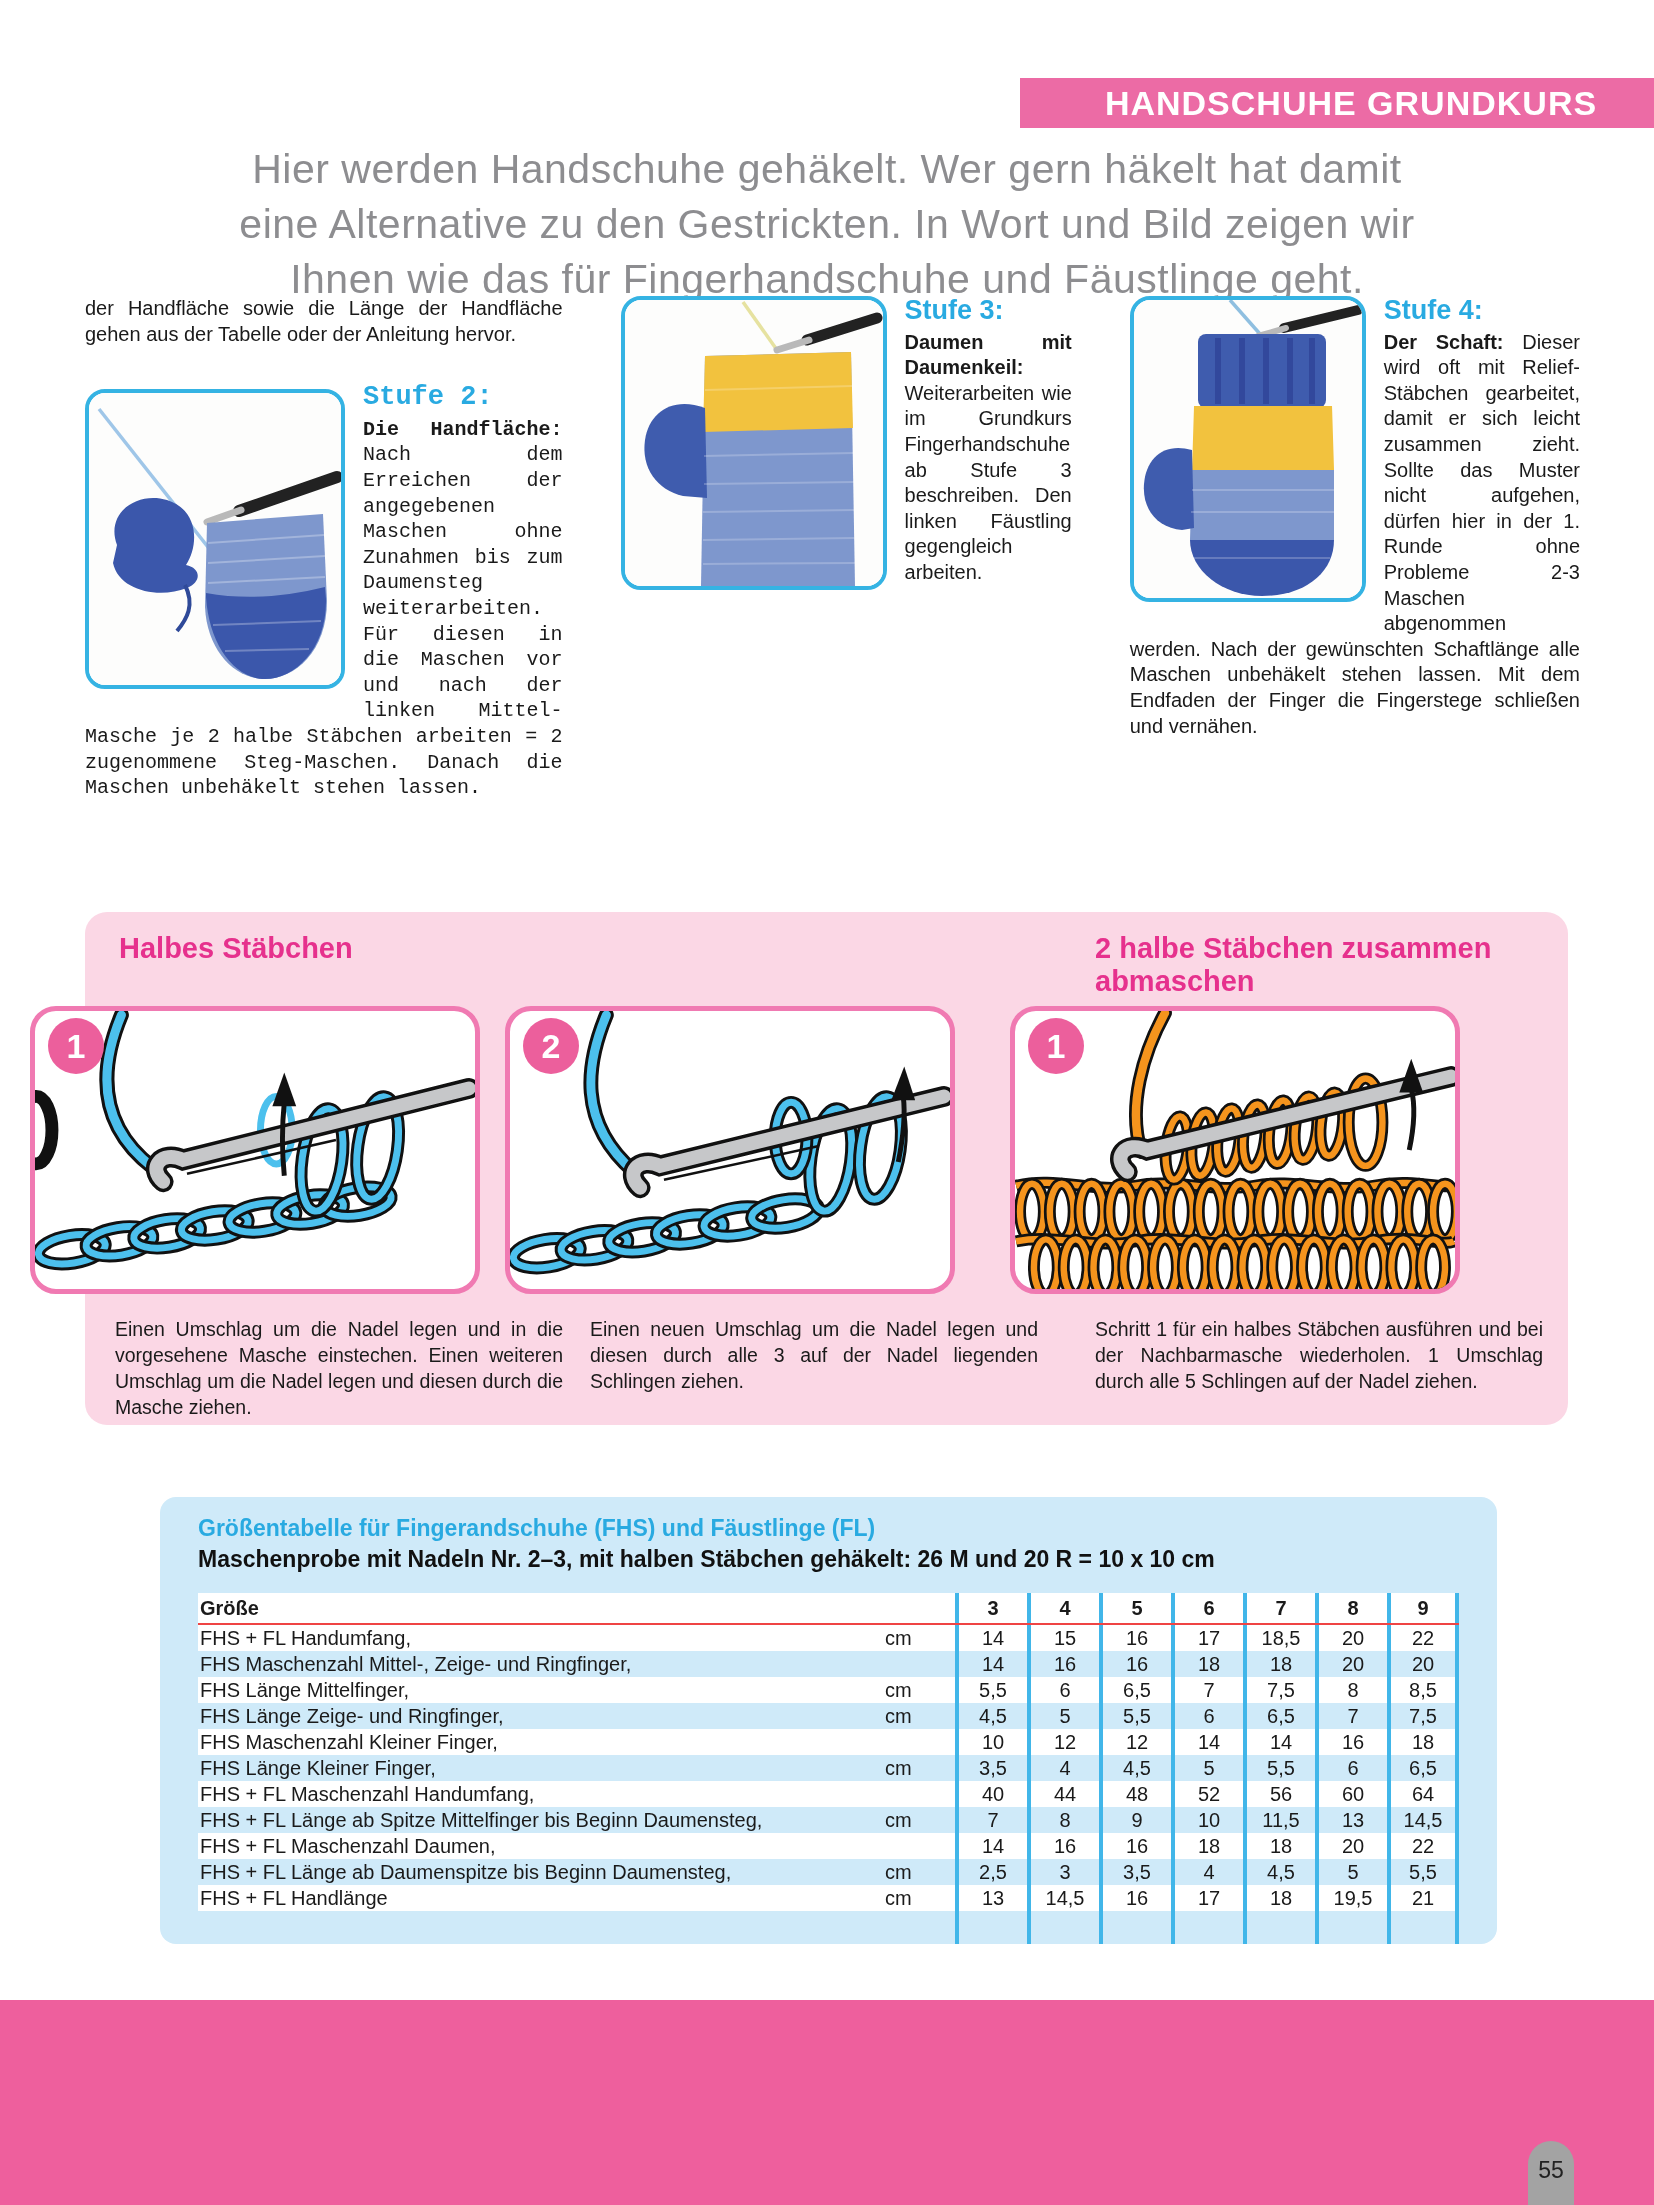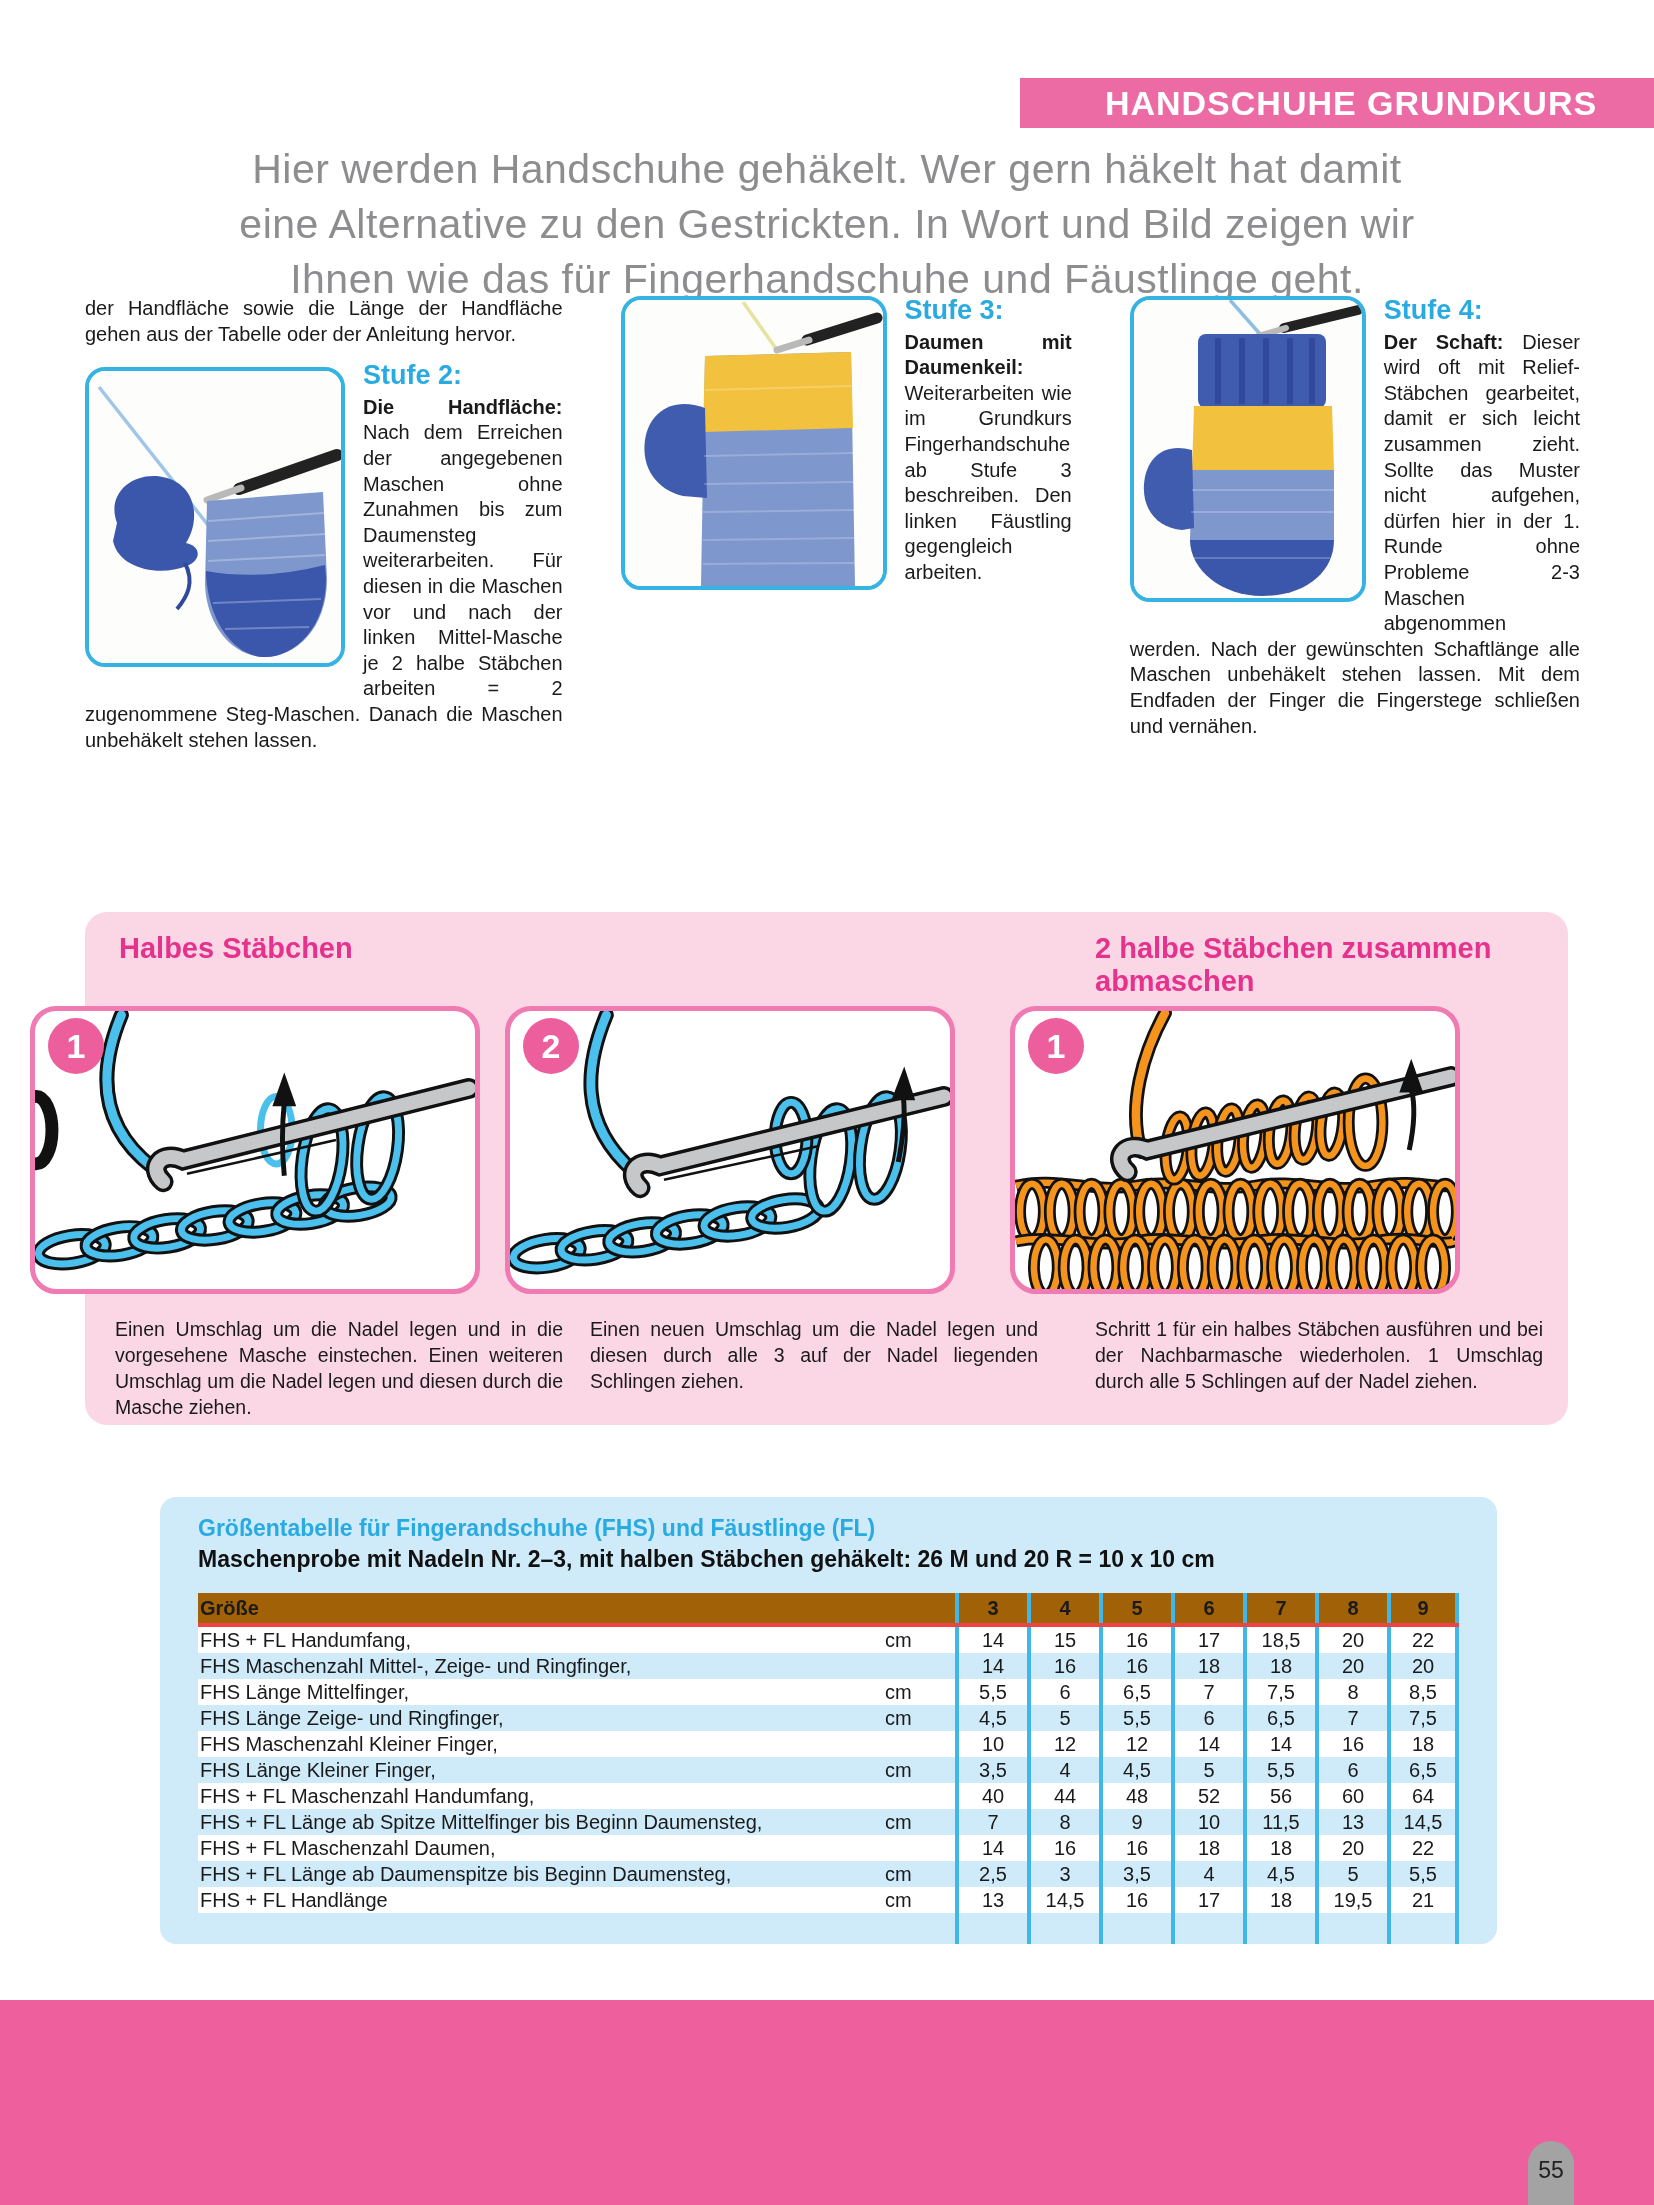--- a/index.html
+++ b/index.html
@@ -13,21 +13,21 @@
 
   
   .intro{position:absolute;top:142px;left:60px;width:1534px;text-align:center;
          color:#8d8d90;font-size:41px;line-height:1.34;font-weight:300;letter-spacing:.5px;}
 
   
   .cols{position:absolute;top:296px;left:85px;width:1495px;display:flex;gap:58px;}
   .col{font-size:20px;line-height:1.28;}
   .col1{width:490px;}.col2{width:463px;}.col3{width:462px;}
   .jt{text-align:justify;hyphens:auto;margin:0;}
-  .mt{margin-top:14px;}
+  .mt{margin-top:36px;font-family:Liberation Mono, monospace;}
   .stufe-h{color:#29aae1;font-size:27px;font-weight:bold;margin:0 0 4px 0;line-height:1.1;}
   .lead-line{font-weight:bold;text-align:justify;text-align-last:justify;margin:0;}
   .photo{border:4px solid #35b3e3;border-radius:20px;overflow:hidden;background:#fff;
          float:left;margin:0 18px 10px 0;}
   .photo svg{display:block;}
   .photo1{width:252px;height:292px;margin-top:6px;}
   .photo2{width:258px;height:286px;}
   .photo3{width:228px;height:298px;}
 
   
@@ -47,21 +47,21 @@
   .caption{position:absolute;top:404px;width:448px;font-size:19.5px;line-height:1.34;
            text-align:justify;hyphens:auto;}
 
   
   .bluebox{position:absolute;left:160px;top:1497px;width:1337px;height:447px;
            background:#cfeaf9;border-radius:16px;box-sizing:border-box;
            padding:18px 38px 0 38px;overflow:hidden;}
   .tb-title{color:#29aae1;font-weight:bold;font-size:23px;margin:0 0 4px 0;}
   .tb-sub{color:#111;font-weight:bold;font-size:23px;margin:0 0 20px 0;}
   .trow{display:grid;grid-template-columns:1fr 70px repeat(7,72px);align-items:center;}
-  .trow.head{height:30px;border-bottom:4px solid #ef4444;background:#a16207;}
+  .trow.head{height:30px;border-bottom:2px solid #ef4444;background:#ffffff;}
   .trow.white{height:26px;background:#fff;}
   .trow.blue{height:26px;background:transparent;}
   .trow.spacer{height:44px;background:transparent;}
   .trow .lbl{font-size:20px;padding-left:2px;white-space:nowrap;overflow:hidden;}
   .trow .unit{font-size:20px;text-align:left;padding-right:16px;}
   .trow .val{font-size:20px;text-align:center;border-left:4px solid #41b6e9;height:100%;
              display:flex;align-items:center;justify-content:center;box-sizing:border-box;}
   .trow .val.last{border-right:4px solid #41b6e9;}
   .trow .b{font-weight:bold;}
 

